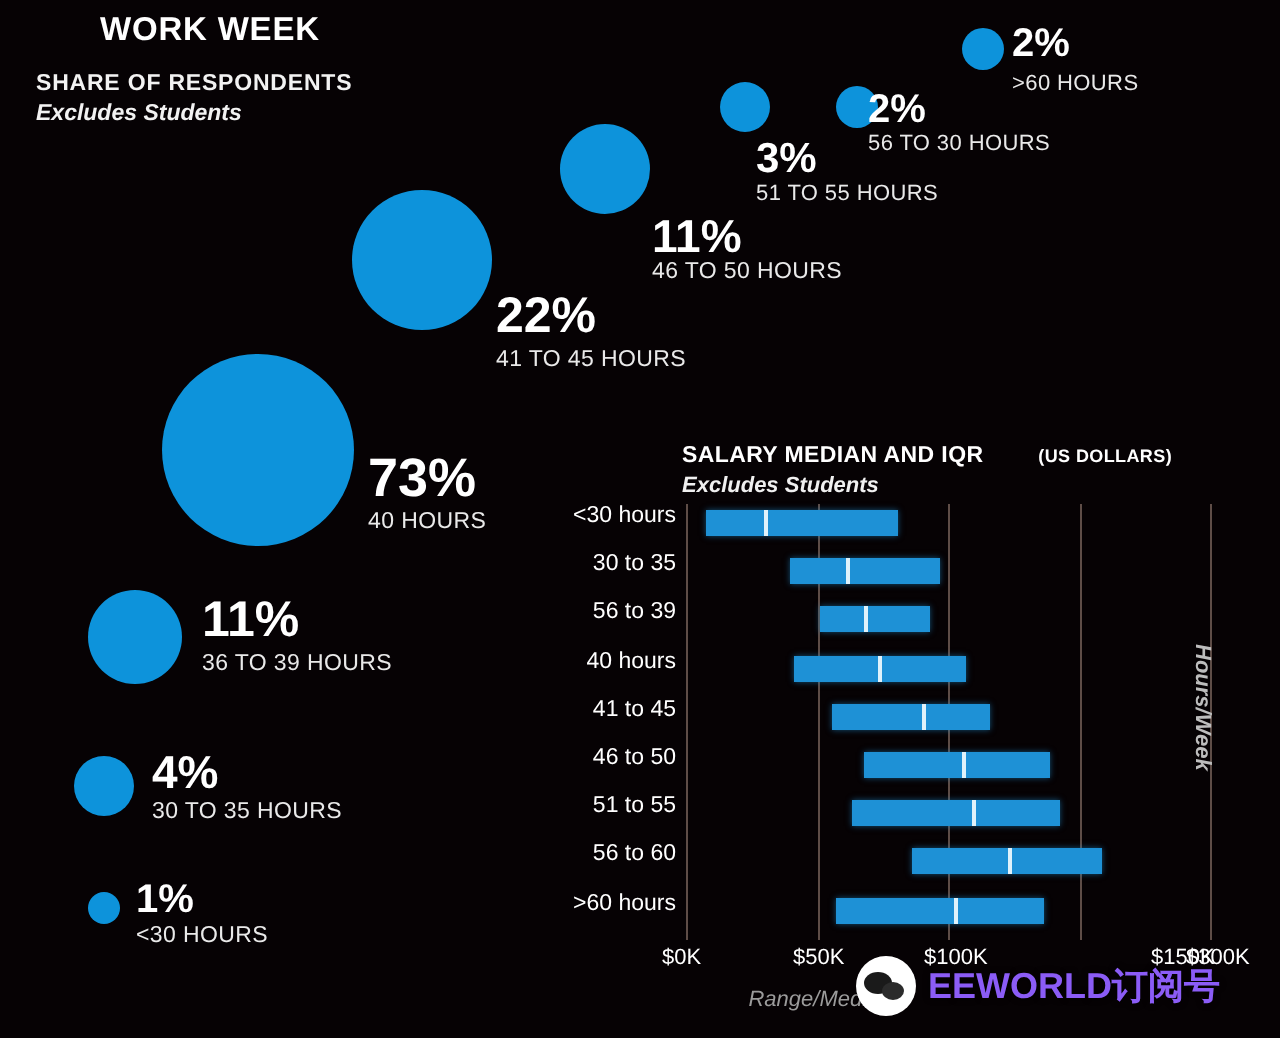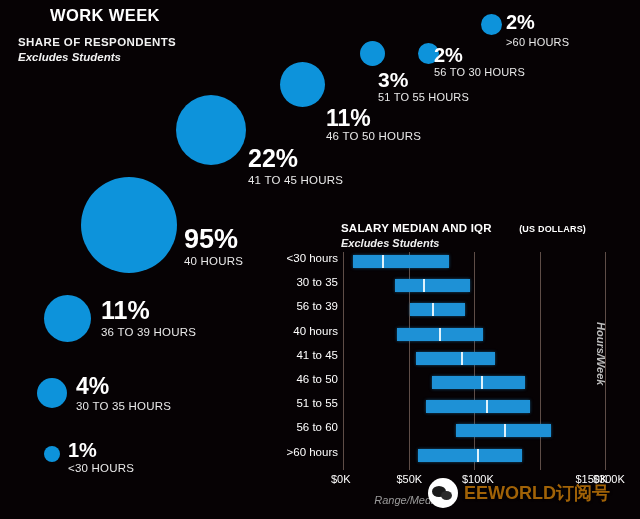--- a/index.html
+++ b/index.html
@@ -99,21 +99,21 @@
     width:30px; height:30px; border-radius:50%;
     background:#ffffff; position:relative; flex:none;
   }
   .wx-logo:before, .wx-logo:after {
     content:""; position:absolute; border-radius:50%;
     background:#1a1a1a;
   }
   .wx-logo:before { width:14px; height:11px; left:4px; top:8px; }
   .wx-logo:after  { width:11px; height:9px;  left:13px; top:13px; background:#2b2b2b; }
   .wm-text {
-    font-size:18px; font-weight:bold; color:#a16207; white-space:nowrap;
+    font-size:18px; font-weight:bold; color:#8b5cf6; white-space:nowrap;
     text-shadow:0 0 3px rgba(0,0,0,.9);
   }
 </style>
 </head>
 <body>
 
 <div id="stage">
 
   <div class="title">WORK WEEK</div>
   <div class="subtitle">SHARE OF RESPONDENTS</div>
@@ -125,21 +125,21 @@
 
   <div class="bubble" style="left:37px; top:378px; width:30px; height:30px;"></div>
   <div class="bub-pct" style="left:76px; top:375px; font-size:23px;">4%</div>
   <div class="bub-lab" style="left:76px; top:400px; font-size:11.5px;text-align:center;">30 TO 35 HOURS</div>
 
   <div class="bubble" style="left:44px; top:295px; width:47px; height:47px;"></div>
   <div class="bub-pct" style="left:101px; top:298px; font-size:25px;">11%</div>
   <div class="bub-lab" style="left:101px; top:326px; font-size:11.5px;">36 TO 39 HOURS</div>
 
   <div class="bubble" style="left:81px; top:177px; width:96px; height:96px;"></div>
-  <div class="bub-pct" style="left:184px; top:226px; font-size:27px;">95%</div>
+  <div class="bub-pct" style="left:184px; top:226px; font-size:27px;">73%</div>
   <div class="bub-lab" style="left:184px; top:255px; font-size:11.5px;">40 HOURS</div>
 
   <div class="bubble" style="left:176px; top:95px; width:70px; height:70px;"></div>
   <div class="bub-pct" style="left:248px; top:146px; font-size:25px;">22%</div>
   <div class="bub-lab" style="left:248px; top:174px; font-size:11.5px;">41 TO 45 HOURS</div>
 
   <div class="bubble" style="left:280px; top:62px; width:45px; height:45px;"></div>
   <div class="bub-pct" style="left:326px; top:107px; font-size:23px;">11%</div>
   <div class="bub-lab" style="left:326px; top:130px; font-size:11.5px;">46 TO 50 HOURS</div>
 

